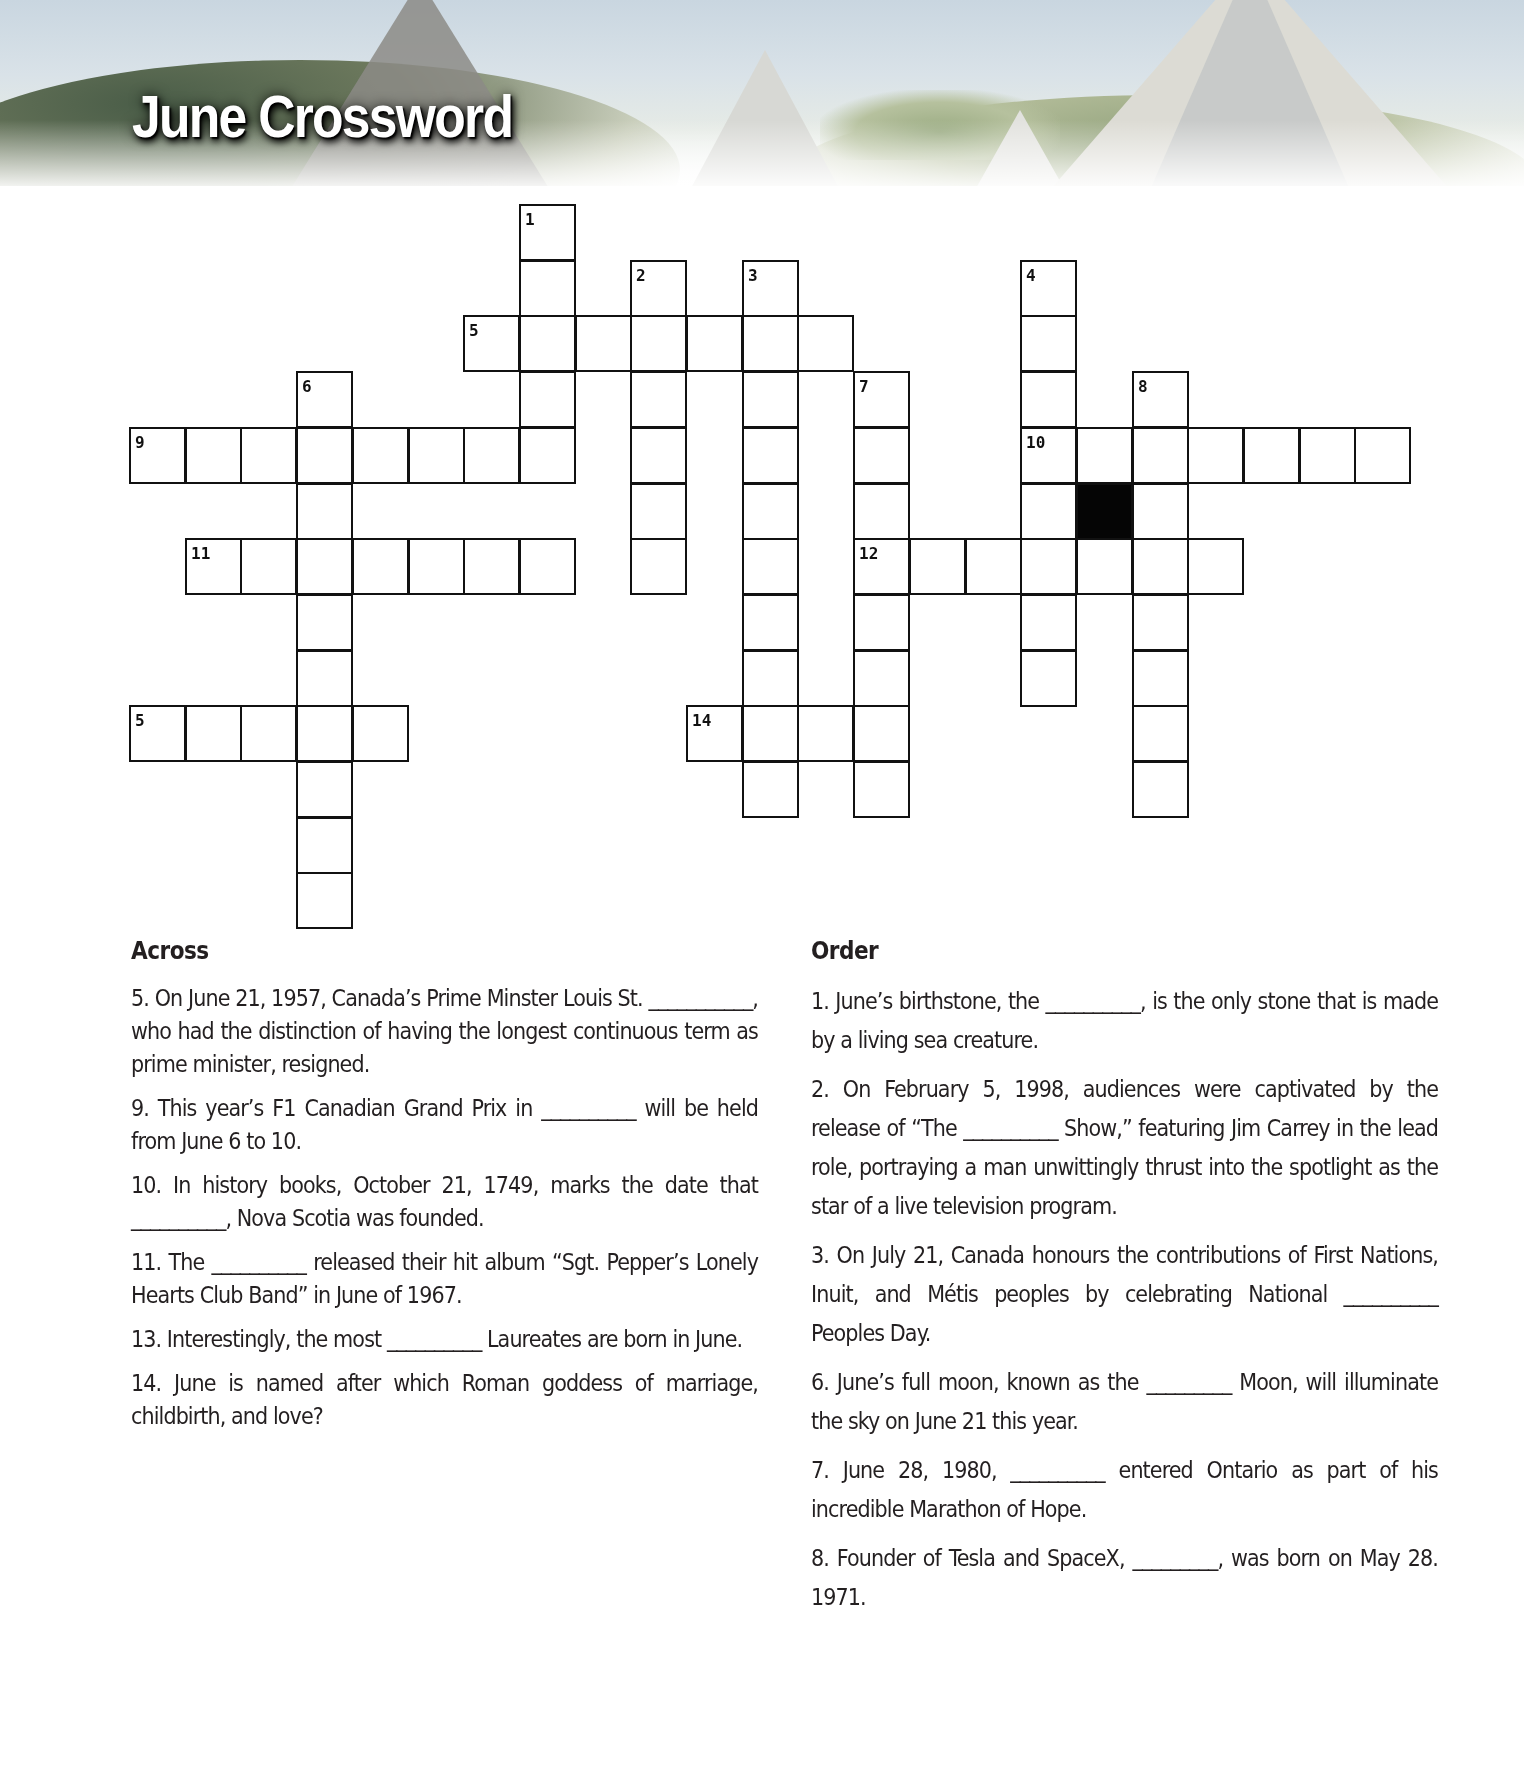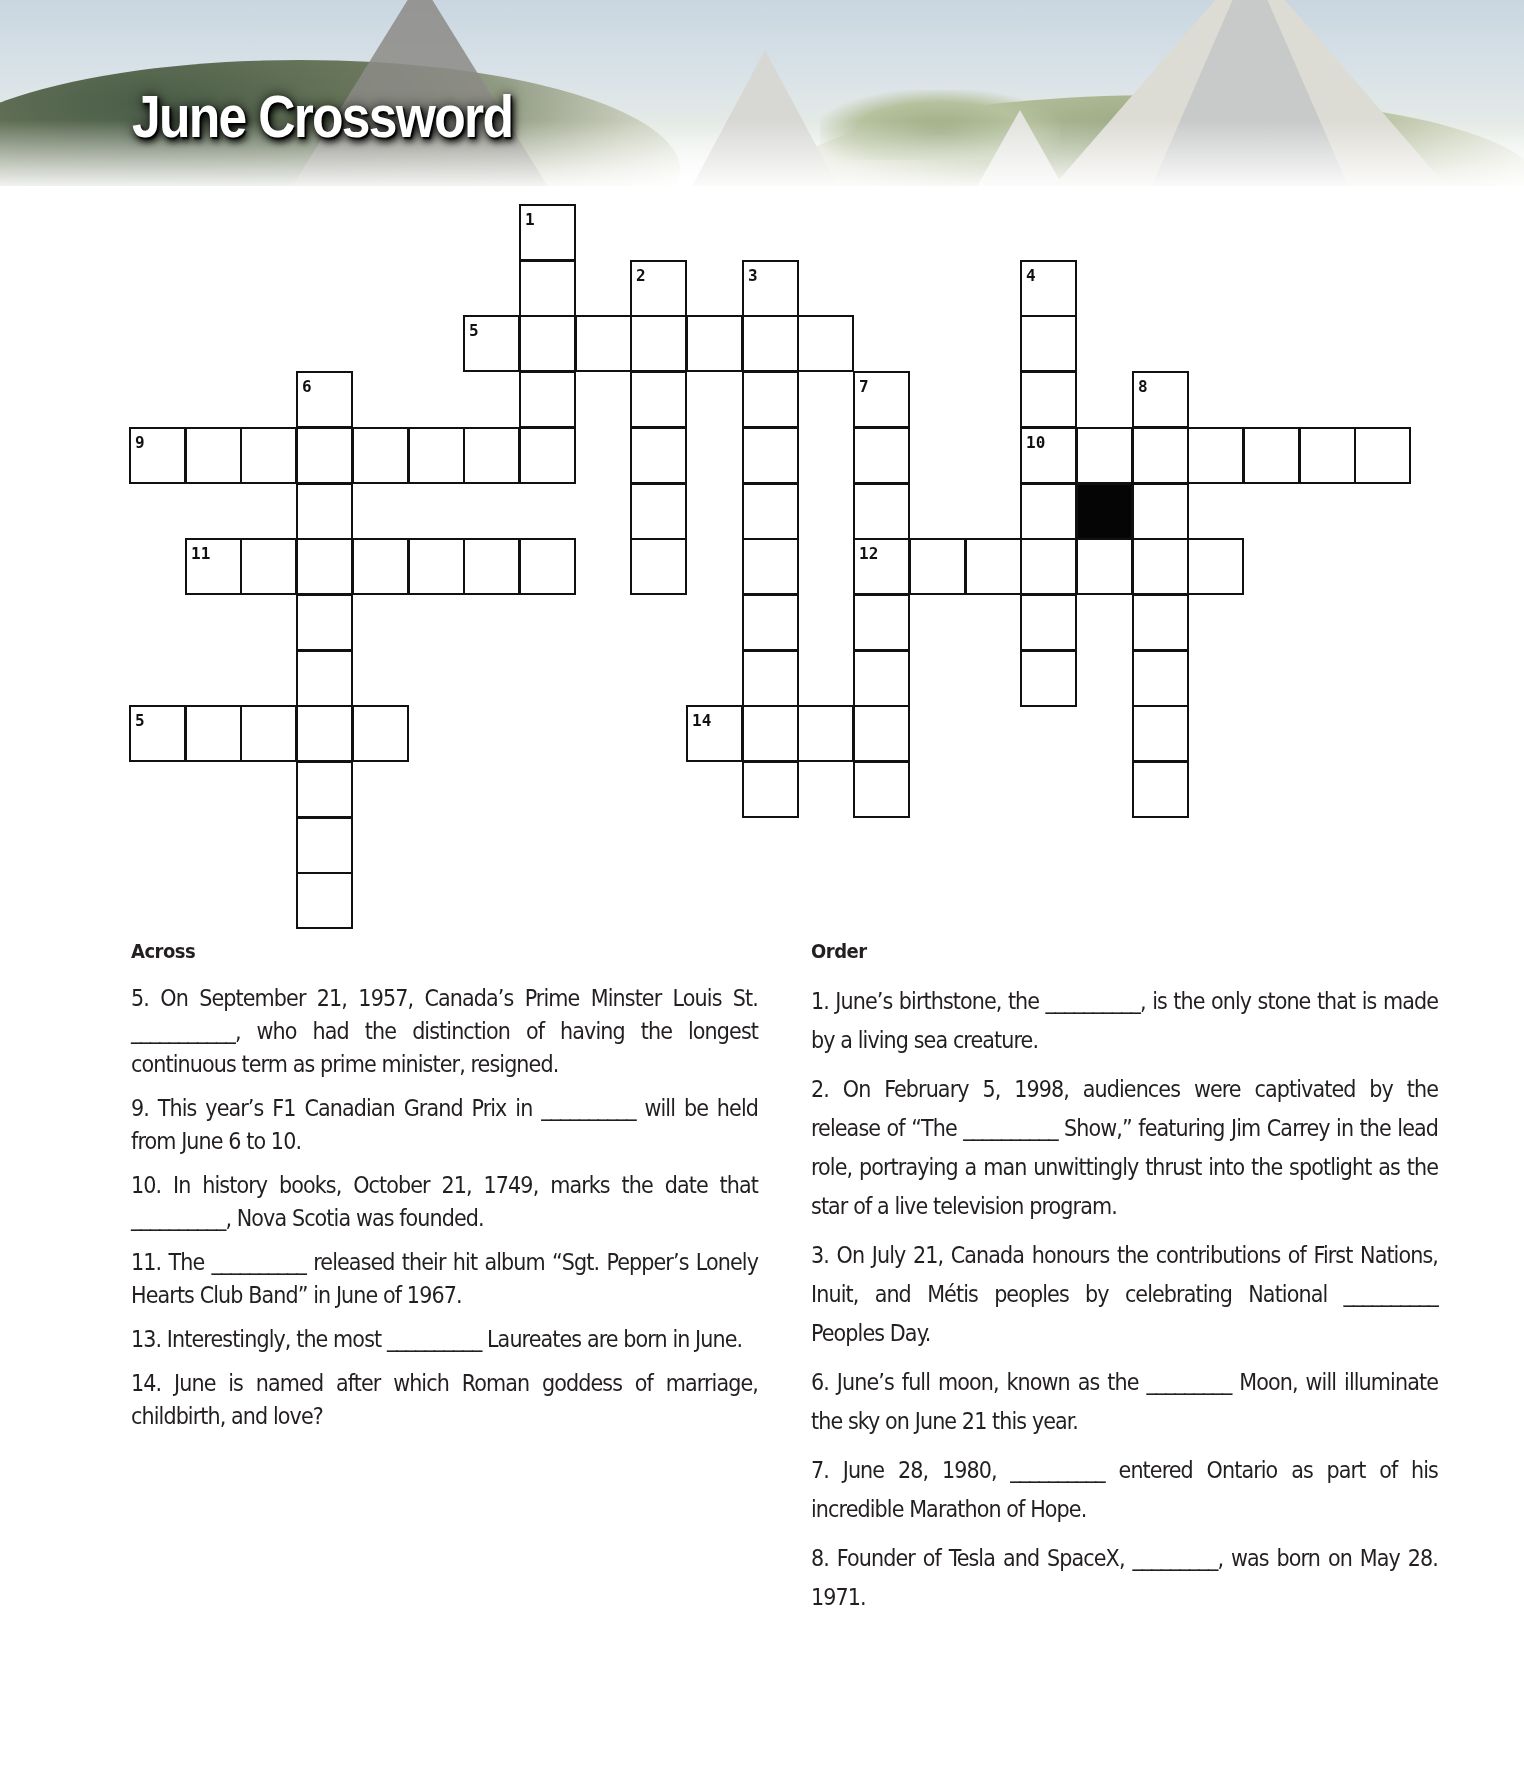--- a/index.html
+++ b/index.html
@@ -56,21 +56,21 @@
     font-size: 16px; font-weight: bold; color: #111; line-height: 18px;
   }
   .clues {
     position: absolute; top: 936px; box-sizing: border-box;
     font-family: "DejaVu Sans Condensed", "DejaVu Sans", sans-serif;
     font-stretch: condensed; color: #231f20;
   }
   .clues.across { left: 131px; width: 627px; }
   .clues.down { left: 811px; width: 627px; }
   .clues h2 {
-    margin: 0 0 16px 0; font-size: 20px; font-weight: bold; line-height: 30px;
+    margin: 0 0 16px 0; font-size: 24px; font-weight: bold; line-height: 30px;
     font-family: "DejaVu Sans", sans-serif; letter-spacing: -0.5px;
   }
   .clue {
     margin: 0; text-align: justify; font-size: 23px; letter-spacing: -0.9px;
     font-family: "DejaVu Sans", sans-serif;
   }
   .across .clue { line-height: 33px; margin-bottom: 11px; }
   .down .clue { line-height: 39px; margin-bottom: 10px; }
   .clue i { font-style: italic; }
 </style>
@@ -204,21 +204,21 @@
     <div class="cell" style="left: 686px; top: 705px;">
       <span class="num">14</span>
     </div>
     <div class="cell" style="left: 797px; top: 705px;"></div>
     <div class="cell black" style="left: 1076px; top: 483px;"></div>
   </section>
 
 <section class="clues across">
   <h2>Across</h2>
   <div id="across-list">
-      <p class="clue">5. On September 21, 1957, Canada’s Prime Minster Louis St. ___________, who had the distinction of having the longest continuous term as prime minister, resigned.</p>
+      <p class="clue">5. On June 21, 1957, Canada’s Prime Minster Louis St. ___________, who had the distinction of having the longest continuous term as prime minister, resigned.</p>
       <p class="clue">9. This year’s F1 Canadian Grand Prix in __________ will be held from June 6 to 10.</p>
       <p class="clue">10. In history books, October 21, 1749, marks the date that __________, Nova Scotia was founded.</p>
       <p class="clue">11. The __________ released their hit album “Sgt. Pepper’s Lonely Hearts Club Band” in June of 1967.</p>
       <p class="clue">13. Interestingly, the most __________ Laureates are born in June.</p>
       <p class="clue">14. June is named after which Roman goddess of marriage, childbirth, and love?</p>
     </div>
 </section>
 
 <section class="clues down">
   <h2>Order</h2>

